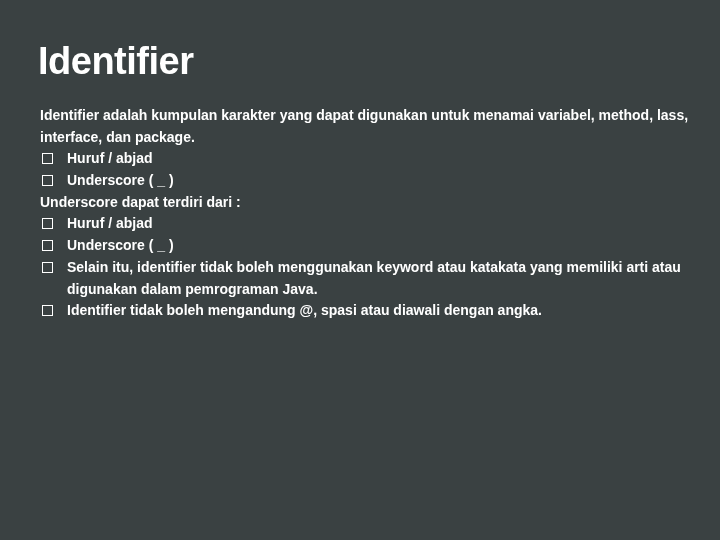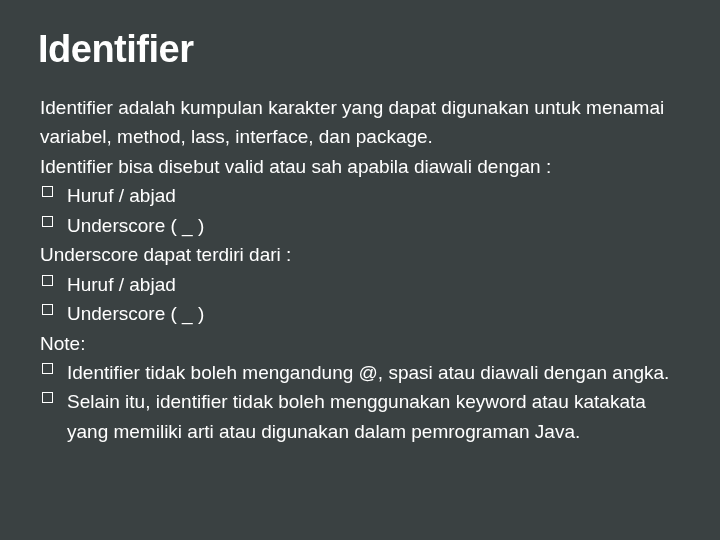--- a/index.html
+++ b/index.html
@@ -7,31 +7,33 @@
     width: 720px;
     height: 540px;
     background: #3a4142;
     font-family: Arial, Helvetica, sans-serif;
     color: #ffffff;
     overflow: hidden;
     position: relative;
   }
   .slide {
     padding: 28px 30px 30px 38px;
+    margin-top: 12px;
   }
   .title {
     font-size: 38px;
     font-weight: bold;
     margin-bottom: 22px;
     letter-spacing: -0.5px;
   }
   .content {
-    font-size: 19px;
+    font-size: 14px;
     line-height: 1.55;
     padding-left: 2px;
+    font-weight: bold;
   }
   .para {
     margin: 0;
   }
   .bullet-row {
     display: flex;
     align-items: flex-start;
     justify-content: flex-end;
   }
   .bullet-mark {
@@ -47,21 +49,20 @@
     flex: 1;
   }
 </style>
 </head>
 <body>
 
 <div class="slide">
   <h1 class="title">Identifier</h1>
   <div class="content">
     <div class="para">Identifier adalah kumpulan karakter yang dapat digunakan untuk menamai variabel, method, lass, interface, dan package.</div>
-    <div class="para">Identifier bisa disebut valid atau sah apabila diawali dengan :</div>
 
     <div class="bullet-row">
       <span class="bullet-mark"></span>
       <span class="bullet-text">Huruf / abjad</span>
     </div>
     <div class="bullet-row">
       <span class="bullet-mark"></span>
       <span class="bullet-text">Underscore ( _ )</span>
     </div>
 
@@ -69,24 +70,23 @@
 
     <div class="bullet-row">
       <span class="bullet-mark"></span>
       <span class="bullet-text">Huruf / abjad</span>
     </div>
     <div class="bullet-row">
       <span class="bullet-mark"></span>
       <span class="bullet-text">Underscore ( _ )</span>
     </div>
 
-    <div class="para">Note:</div>
 
     <div class="bullet-row">
       <span class="bullet-mark"></span>
-      <span class="bullet-text">Identifier tidak boleh mengandung @, spasi atau diawali dengan angka.</span>
+      <span class="bullet-text">Selain itu, identifier tidak boleh menggunakan keyword atau katakata yang memiliki arti atau digunakan dalam pemrograman Java.</span>
     </div>
     <div class="bullet-row">
       <span class="bullet-mark"></span>
-      <span class="bullet-text">Selain itu, identifier tidak boleh menggunakan keyword atau katakata yang memiliki arti atau digunakan dalam pemrograman Java.</span>
+      <span class="bullet-text">Identifier tidak boleh mengandung @, spasi atau diawali dengan angka.</span>
     </div>
   </div>
 </div>
 
 </body></html>

